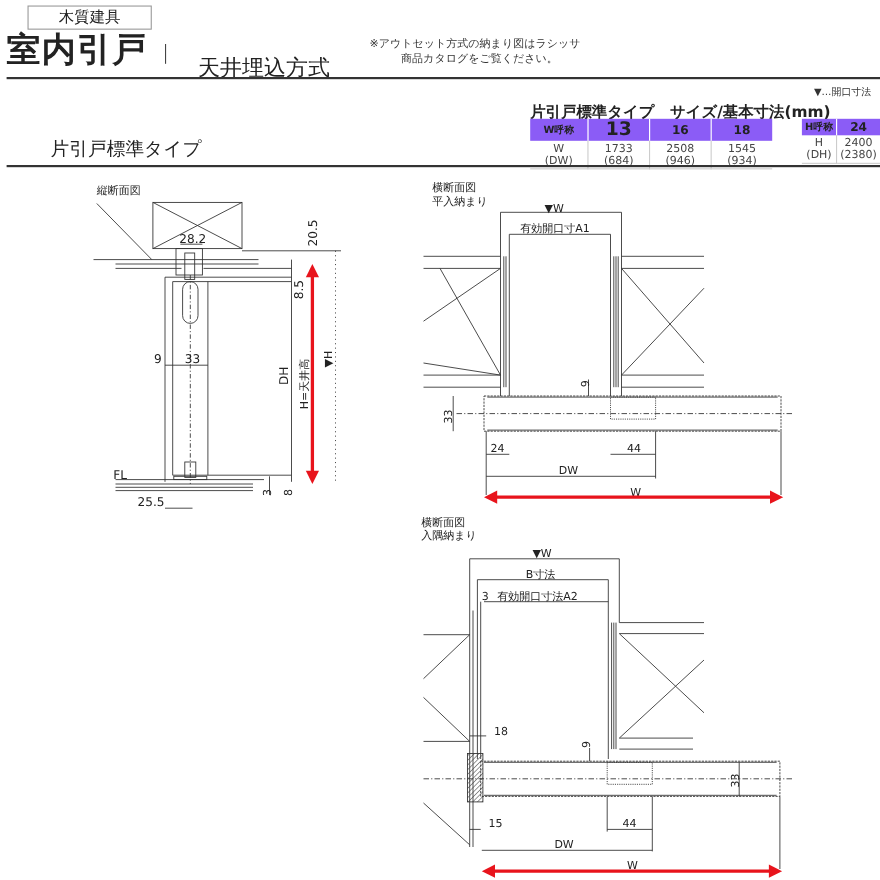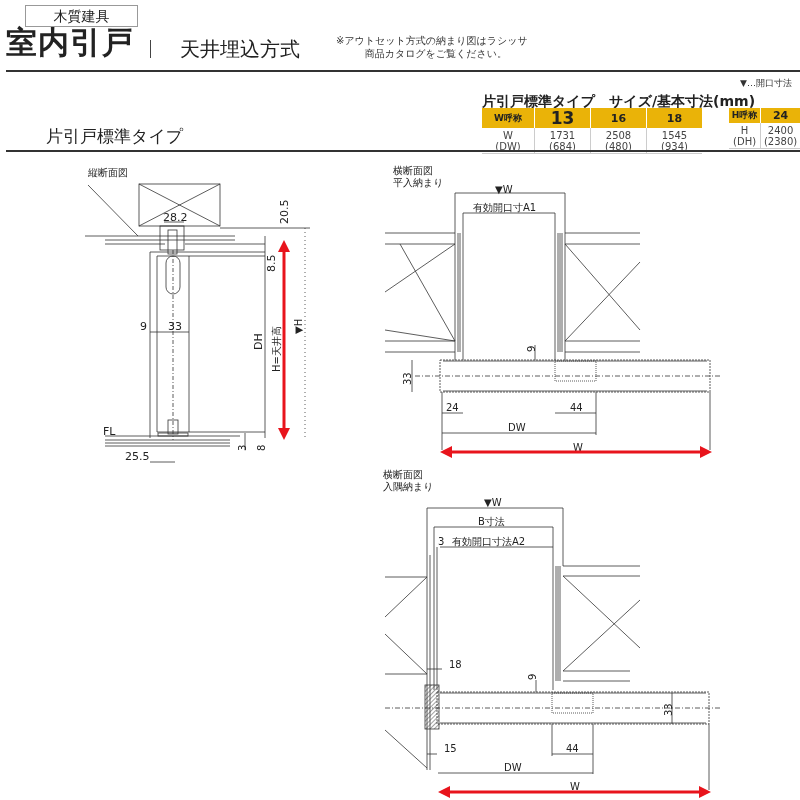--- a/index.html
+++ b/index.html
@@ -1,27 +1,27 @@
 <!DOCTYPE html>
 <html><head>
 <meta charset="utf-8">
 <style>
   html,body{margin:0;padding:0;background:#fff;}
   body{width:800px;height:800px;position:relative;overflow:hidden;font-family:"DejaVu Sans","Liberation Sans",sans-serif;color:#222;}
   .abs{position:absolute;}
   .cat-box{left:6px;top:5px;width:111px;height:20px;border:1px solid #999;font-size:14px;line-height:20px;text-align:center;margin-left:19px;}
-  .main-title{left:6px;top:27px;font-size:31px;font-weight:bold;letter-spacing:1px;line-height:36px;font-family:Liberation Mono, monospace;}
+  .main-title{left:6px;top:27px;font-size:31px;font-weight:bold;letter-spacing:1px;line-height:36px;}
   .sep{left:150px;top:40px;width:1px;height:18px;background:#444;}
-  .sub-title{left:180px;top:36px;font-size:20px;line-height:26px;}
+  .sub-title{left:180px;top:48px;font-size:20px;line-height:26px;}
   .note{left:336px;top:34px;font-size:10px;line-height:13px;color:#333;}
   .rule-top{left:6px;top:70px;width:794px;height:2px;background:#333;}
   .legend{left:740px;top:77px;font-size:9px;color:#333;}
   .tbl-title{left:482px;top:93px;font-size:14px;font-weight:bold;}
   table.sz{border-collapse:collapse;font-size:10px;text-align:center;}
-  table.sz th{background:#eab308;font-weight:bold;height:15px;border-right:1px solid #fff;padding:0;}
+  table.sz th{background:#8b5cf6;font-weight:bold;height:15px;border-right:1px solid #fff;padding:0;}
   table.sz td{height:25px;line-height:11px;color:#444;border-right:1px solid #ccc;border-bottom:1px solid #ccc;padding:0;}
   table.sz th.hd{font-size:9px;}
   .tbl-w{left:482px;top:108px;}
   .tbl-h{left:729px;top:108px;}
   .section-title{left:6px;top:126px;font-size:17px;line-height:20px;margin-left:40px;}
   .rule-sec{left:6px;top:150px;width:794px;height:2px;background:#333;}
   svg text{font-family:"DejaVu Sans","Liberation Sans",sans-serif;fill:#222;}
 </style>
 </head>
 <body>
@@ -45,26 +45,26 @@
     <th style="width:55px;font-size:17px">13</th>
     <th style="width:55px;font-size:11px">16</th>
     <th style="width:55px;font-size:11px;border-right:none">18</th>
   </tr>
   <tr>
     <td>
           <div>W</div>
           <div>(DW)</div>
         </td>
     <td>
-          <div>1731</div>
+          <div>1733</div>
           <div>(684)</div>
         </td>
     <td>
           <div>2508</div>
-          <div>(480)</div>
+          <div>(946)</div>
         </td>
     <td style="border-right:none">
           <div>1545</div>
           <div>(934)</div>
         </td>
   </tr>
 </tbody>
   </table>
 <table class="abs sz tbl-h">
   <tbody>

